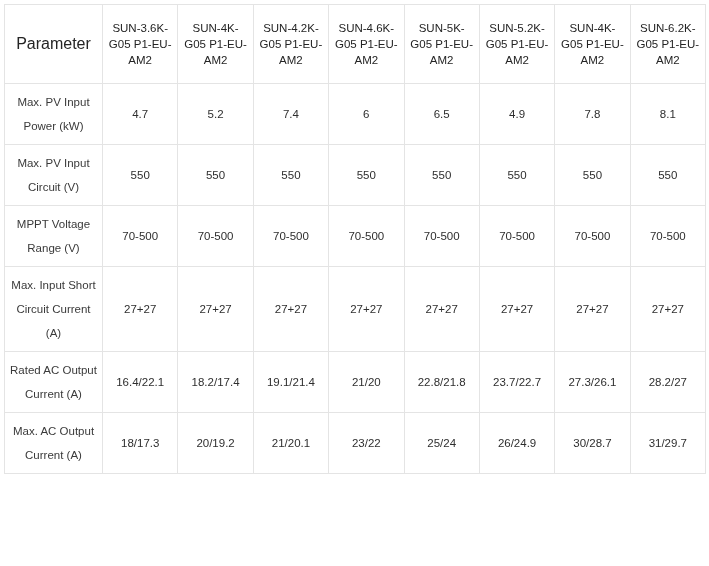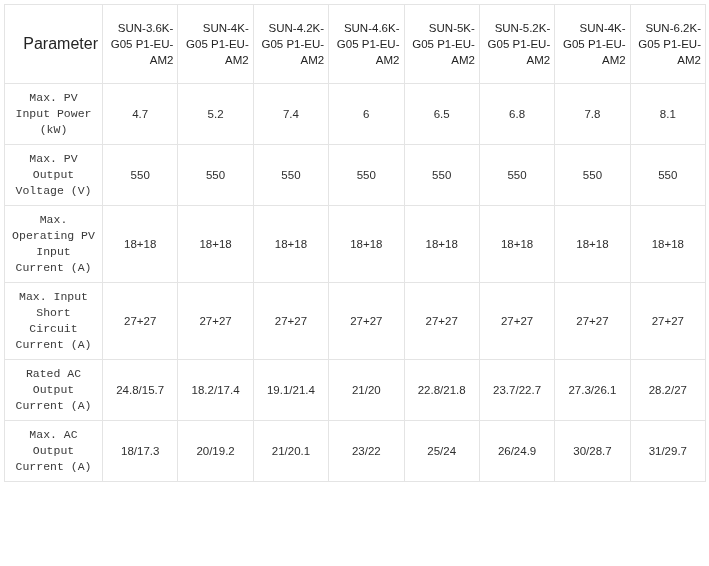--- a/index.html
+++ b/index.html
@@ -40,30 +40,28 @@
     padding: 6px 4px;
     word-wrap: break-word;
     overflow-wrap: break-word;
     color: #2e2e2e;
   }
   table.spec thead th {
     height: 66px;
     font-size: 11.5px;
     line-height: 16px;
     color: #242424;
-    text-align: right;
   }
   table.spec thead th.param-head {
     font-size: 16px;
   }
   table.spec tbody th.row-label {
     font-size: 11.5px;
-    line-height: 16px;
+    line-height: 24px;
     color: #3a3a3a;
-    font-family: Liberation Mono, monospace;
   }
   table.spec tbody td.value {
     font-size: 11.5px;
     color: #2e2e2e;
   }
   table.spec tbody tr { height: 44px; }
 </style>
 </head>
 <body>
 
@@ -94,60 +92,60 @@
         </tr>
     </thead>
     <tbody>
         <tr>
           <th class="row-label">Max. PV Input Power (kW)</th>
           <td class="value">4.7</td>
           <td class="value">5.2</td>
           <td class="value">7.4</td>
           <td class="value">6</td>
           <td class="value">6.5</td>
-          <td class="value">6.8</td>
+          <td class="value">4.9</td>
           <td class="value">7.8</td>
           <td class="value">8.1</td>
         </tr>
         <tr>
-          <th class="row-label">Max. PV Output Voltage (V)</th>
+          <th class="row-label">Max. PV Input Circuit (V)</th>
           <td class="value">550</td>
           <td class="value">550</td>
           <td class="value">550</td>
           <td class="value">550</td>
           <td class="value">550</td>
           <td class="value">550</td>
           <td class="value">550</td>
           <td class="value">550</td>
         </tr>
         <tr>
-          <th class="row-label">Max. Operating PV Input Current (A)</th>
-          <td class="value">18+18</td>
-          <td class="value">18+18</td>
-          <td class="value">18+18</td>
-          <td class="value">18+18</td>
-          <td class="value">18+18</td>
-          <td class="value">18+18</td>
-          <td class="value">18+18</td>
-          <td class="value">18+18</td>
+          <th class="row-label">MPPT Voltage Range (V)</th>
+          <td class="value">70-500</td>
+          <td class="value">70-500</td>
+          <td class="value">70-500</td>
+          <td class="value">70-500</td>
+          <td class="value">70-500</td>
+          <td class="value">70-500</td>
+          <td class="value">70-500</td>
+          <td class="value">70-500</td>
         </tr>
         <tr>
           <th class="row-label">Max. Input Short Circuit Current (A)</th>
           <td class="value">27+27</td>
           <td class="value">27+27</td>
           <td class="value">27+27</td>
           <td class="value">27+27</td>
           <td class="value">27+27</td>
           <td class="value">27+27</td>
           <td class="value">27+27</td>
           <td class="value">27+27</td>
         </tr>
         <tr>
           <th class="row-label">Rated AC Output Current (A)</th>
-          <td class="value">24.8/15.7</td>
+          <td class="value">16.4/22.1</td>
           <td class="value">18.2/17.4</td>
           <td class="value">19.1/21.4</td>
           <td class="value">21/20</td>
           <td class="value">22.8/21.8</td>
           <td class="value">23.7/22.7</td>
           <td class="value">27.3/26.1</td>
           <td class="value">28.2/27</td>
         </tr>
         <tr>
           <th class="row-label">Max. AC Output Current (A)</th>

